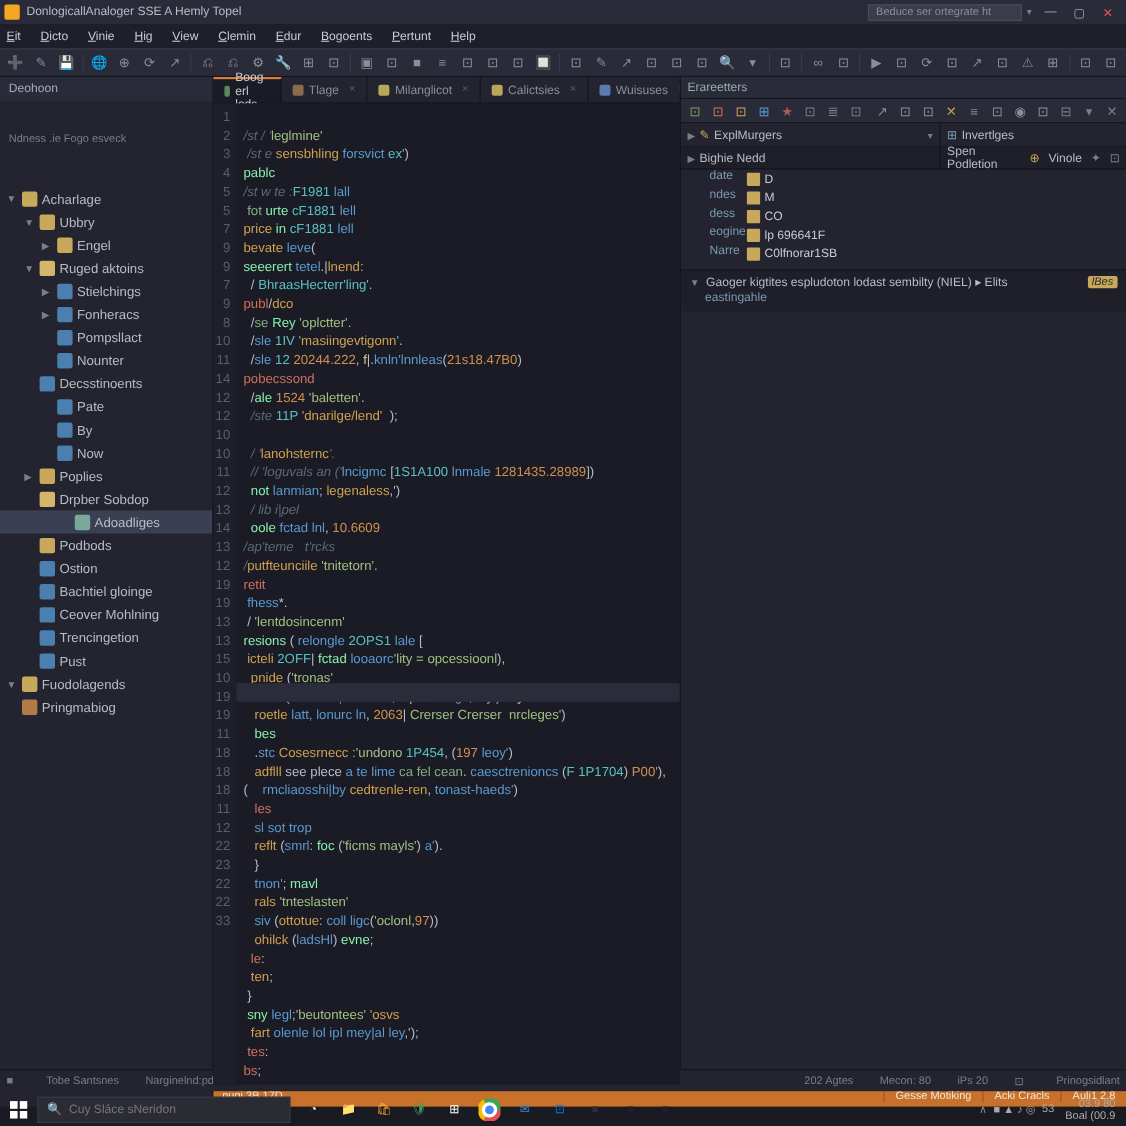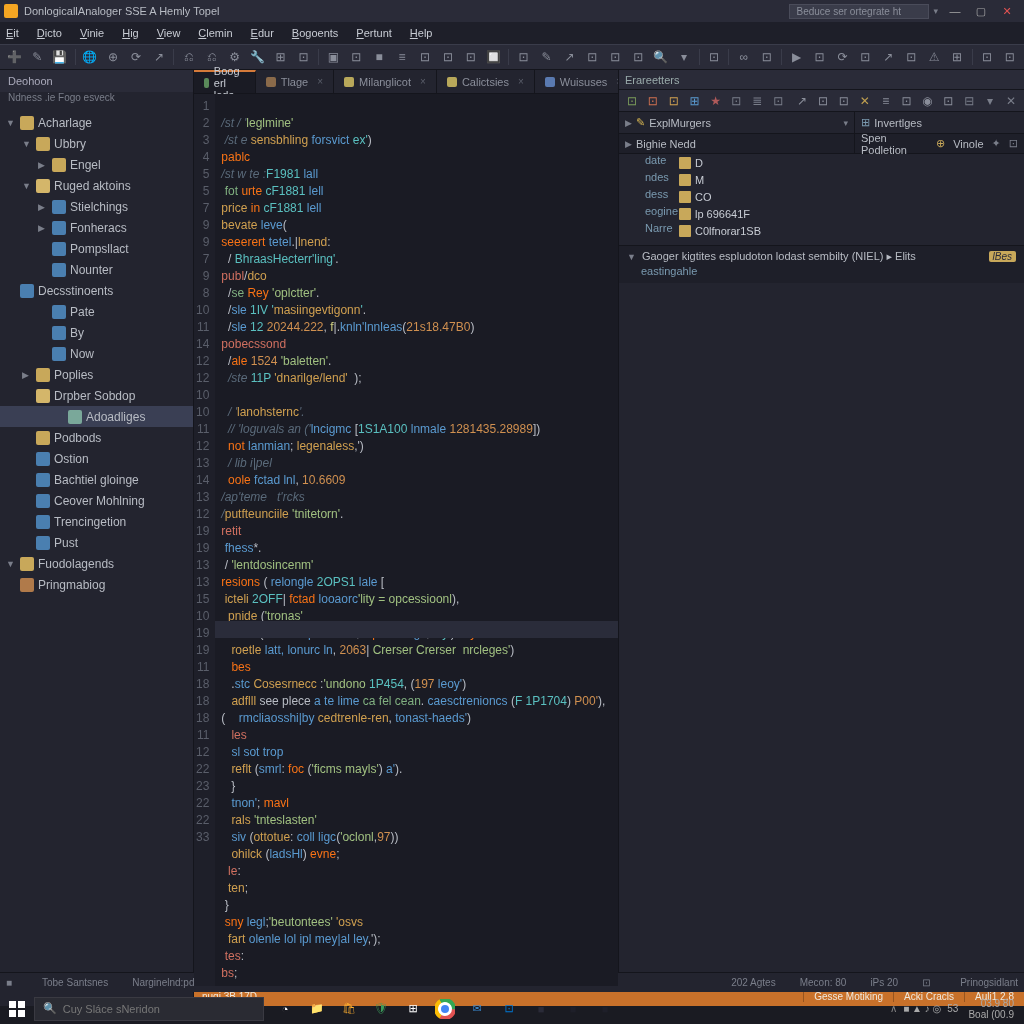--- a/index.html
+++ b/index.html
@@ -11,21 +11,21 @@
 .title-search { background: #3a3c4a; border: 1px solid #4a4c5a; padding: 1px 6px; font-size: 10px; width: 140px; color: #8a8e9a; }
 .win-btn { width: 26px; height: 22px; display: flex; align-items: center; justify-content: center; color: #aaa; font-size: 11px; }
 .win-close { color: #e05252; }
 .menubar { height: 22px; background: #1e1f29; display: flex; gap: 18px; padding: 0 6px; font-size: 11px; align-items: center; }
 .menubar span { color: #c8ccd4; }
 .menubar .hotkey { text-decoration: underline; }
 .toolbar { height: 26px; background: #2a2b38; border-top: 1px solid #3a3c4a; border-bottom: 1px solid #14151c; display: flex; align-items: center; padding: 0 4px; gap: 2px; }
 .tb-ico { width: 22px; height: 20px; display: flex; align-items: center; justify-content: center; color: #8a8e9a; font-size: 12px; border-radius: 2px; }
 .tb-sep { width: 1px; height: 16px; background: #3a3c4a; margin: 0 2px; }
 .body-grid { flex: 1; display: grid; grid-template-columns: 194px 1fr; min-height: 0; }
-.sidebar { background: #23242f; border-right: 1px solid #14151c; display: flex; flex-direction: column; font-size: 12px; }
+.sidebar { background: #23242f; border-right: 1px solid #14151c; display: flex; flex-direction: column; font-size: 12px; gap: 29px; }
 .side-head { height: 22px; display: flex; align-items: center; padding: 0 8px; background: #2a2b38; font-size: 11px; color: #aab; }
 .side-sub { height: 18px; padding: 0 8px; font-size: 10px; color: #7a7e8a; }
 .tree { flex: 1; overflow: hidden; padding-top: 2px; }
 .tree-row { display: flex; align-items: center; height: 21px; padding-left: 6px; cursor: default; white-space: nowrap; }
 .tree-row.sel { background: #3a3f54; }
 .arrow { width: 10px; color: #7a7e8a; font-size: 9px; }
 .t-ico { width: 14px; height: 14px; margin: 0 4px; border-radius: 2px; display: flex; align-items: center; justify-content: center; }
 .fold { background: #c8a85a; }
 .fold-o { background: #d4b66a; }
 .file { background: #4a7fb0; }
@@ -40,21 +40,21 @@
 .tab .tab-ico.t1 { background: #5a8a5a; }
 .tab .tab-ico.t2 { background: #8a6a4a; }
 .tab .tab-ico.t3 { background: #b8a85a; }
 .tab .tab-ico.t4 { background: #5a7ab0; }
 .tab-x { color: #5a5e6a; font-size: 10px; margin-left: 4px; }
 .edit-wrap { display: grid; grid-template-columns: 1fr 406px; flex: 1; min-height: 0; }
 .editor { background: #1a1b24; display: flex; font-family: 'Consolas', monospace; font-size: 12px; line-height: 17px; overflow: hidden; position: relative; }
 .gutter { background: #1e1f29; color: #5a5e6a; text-align: right; padding: 4px 6px 4px 2px; user-select: none; }
 .code { padding: 4px 6px; white-space: pre; position: relative; flex: 1; }
 .code .hl { position: absolute; left: 0; right: 0; height: 17px; background: #2a2c3a; }
-.k-purple { color: #f97316; }
+.k-purple { color: #86efac; }
 .k-blue { color: #5a9ad0; }
 .k-orange { color: #d0a050; }
 .k-green { color: #80b080; }
 .k-cyan { color: #5ac0c0; }
 .k-red { color: #d07060; }
 .k-num { color: #d09050; }
 .k-str { color: #a0c080; }
 .k-com { color: #5a6a7a; font-style: italic; }
 .k-fn { color: #d0d080; }
 .right-col { background: #23242f; border-left: 1px solid #14151c; display: flex; flex-direction: column; font-size: 11px; }
@@ -211,21 +211,21 @@
           <div class="tree-row" style="padding-left: 38px;">
             <span class="arrow"></span>
             <span class="t-ico file"></span>
             <span class="t-lbl">Pompsllact</span>
           </div>
           <div class="tree-row" style="padding-left: 38px;">
             <span class="arrow"></span>
             <span class="t-ico file"></span>
             <span class="t-lbl">Nounter</span>
           </div>
-          <div class="tree-row" style="">
+          <div class="tree-row" style=" margin-left: 16px;">
             <span class="arrow"></span>
             <span class="t-ico file"></span>
             <span class="t-lbl">Decsstinoents</span>
           </div>
           <div class="tree-row" style="padding-left: 38px;">
             <span class="arrow"></span>
             <span class="t-ico file"></span>
             <span class="t-lbl">Pate</span>
           </div>
           <div class="tree-row" style="padding-left: 38px;">

